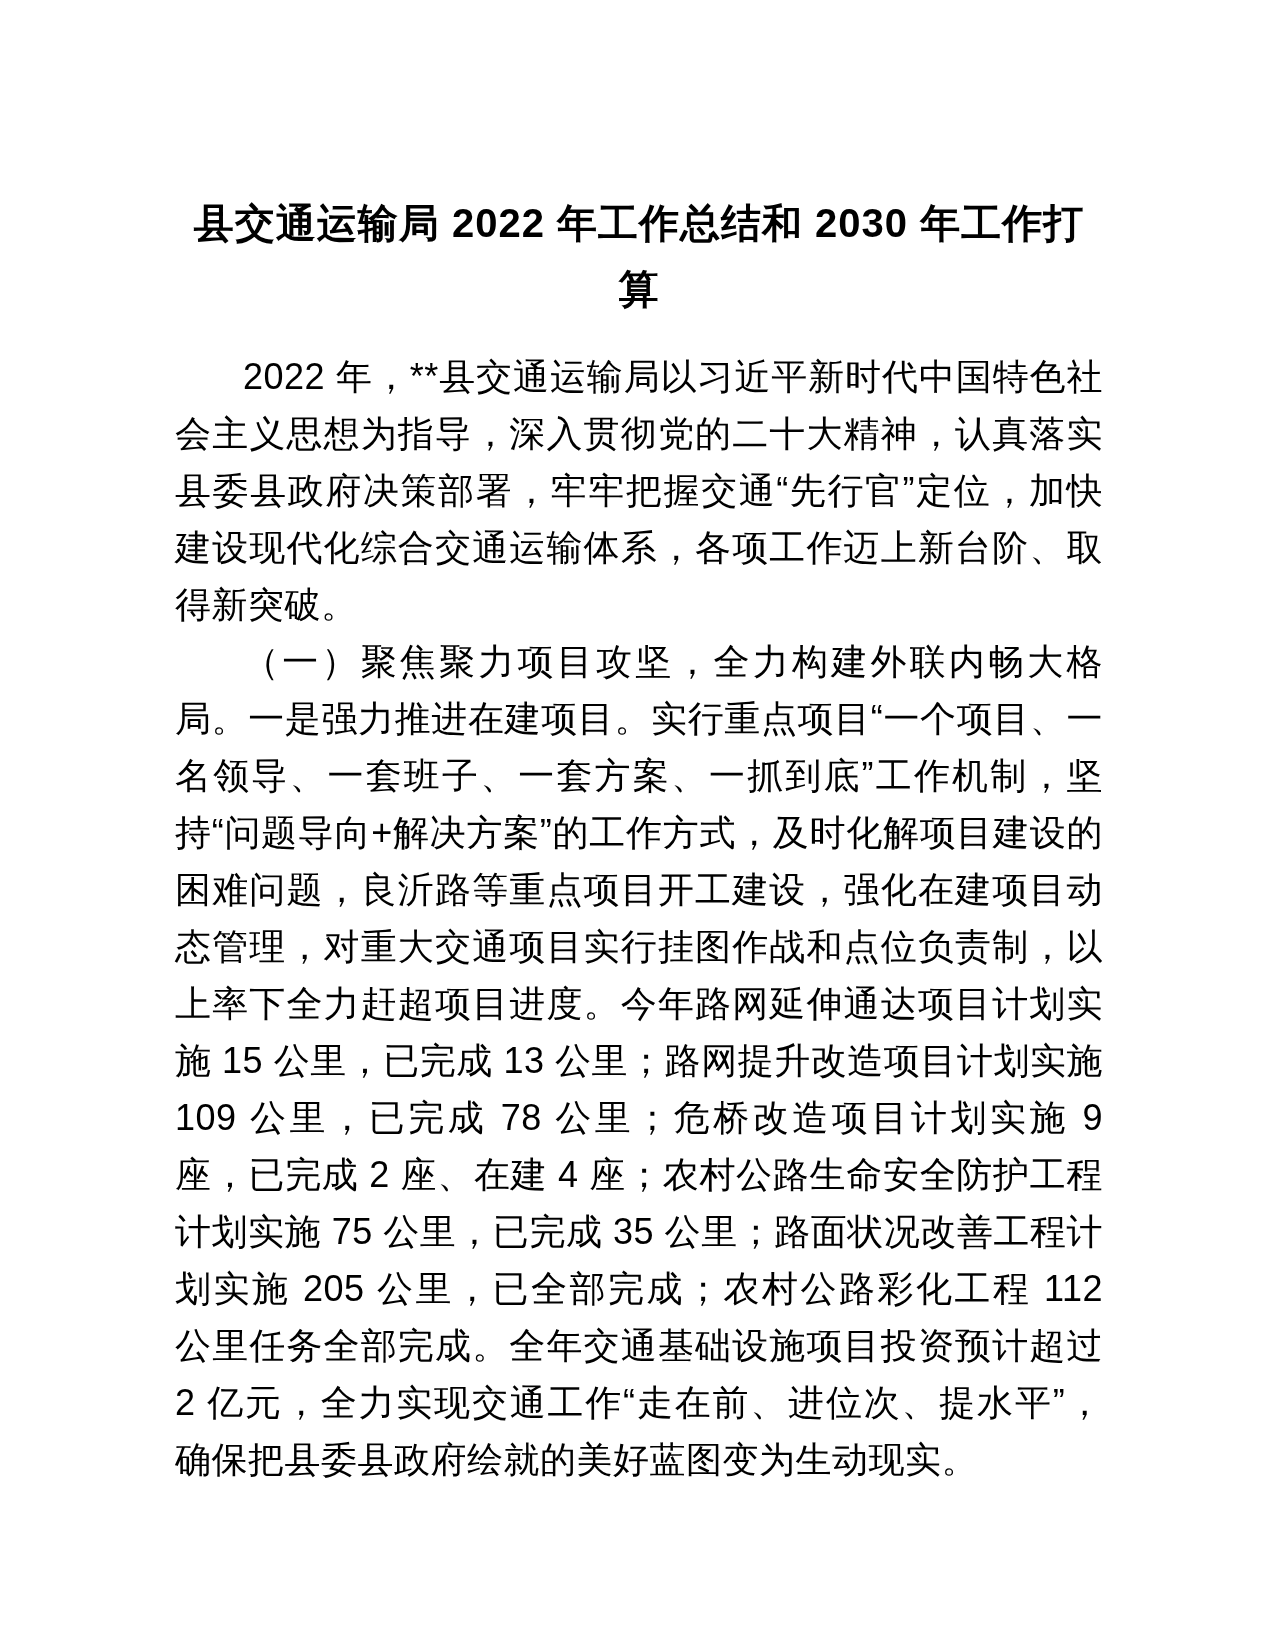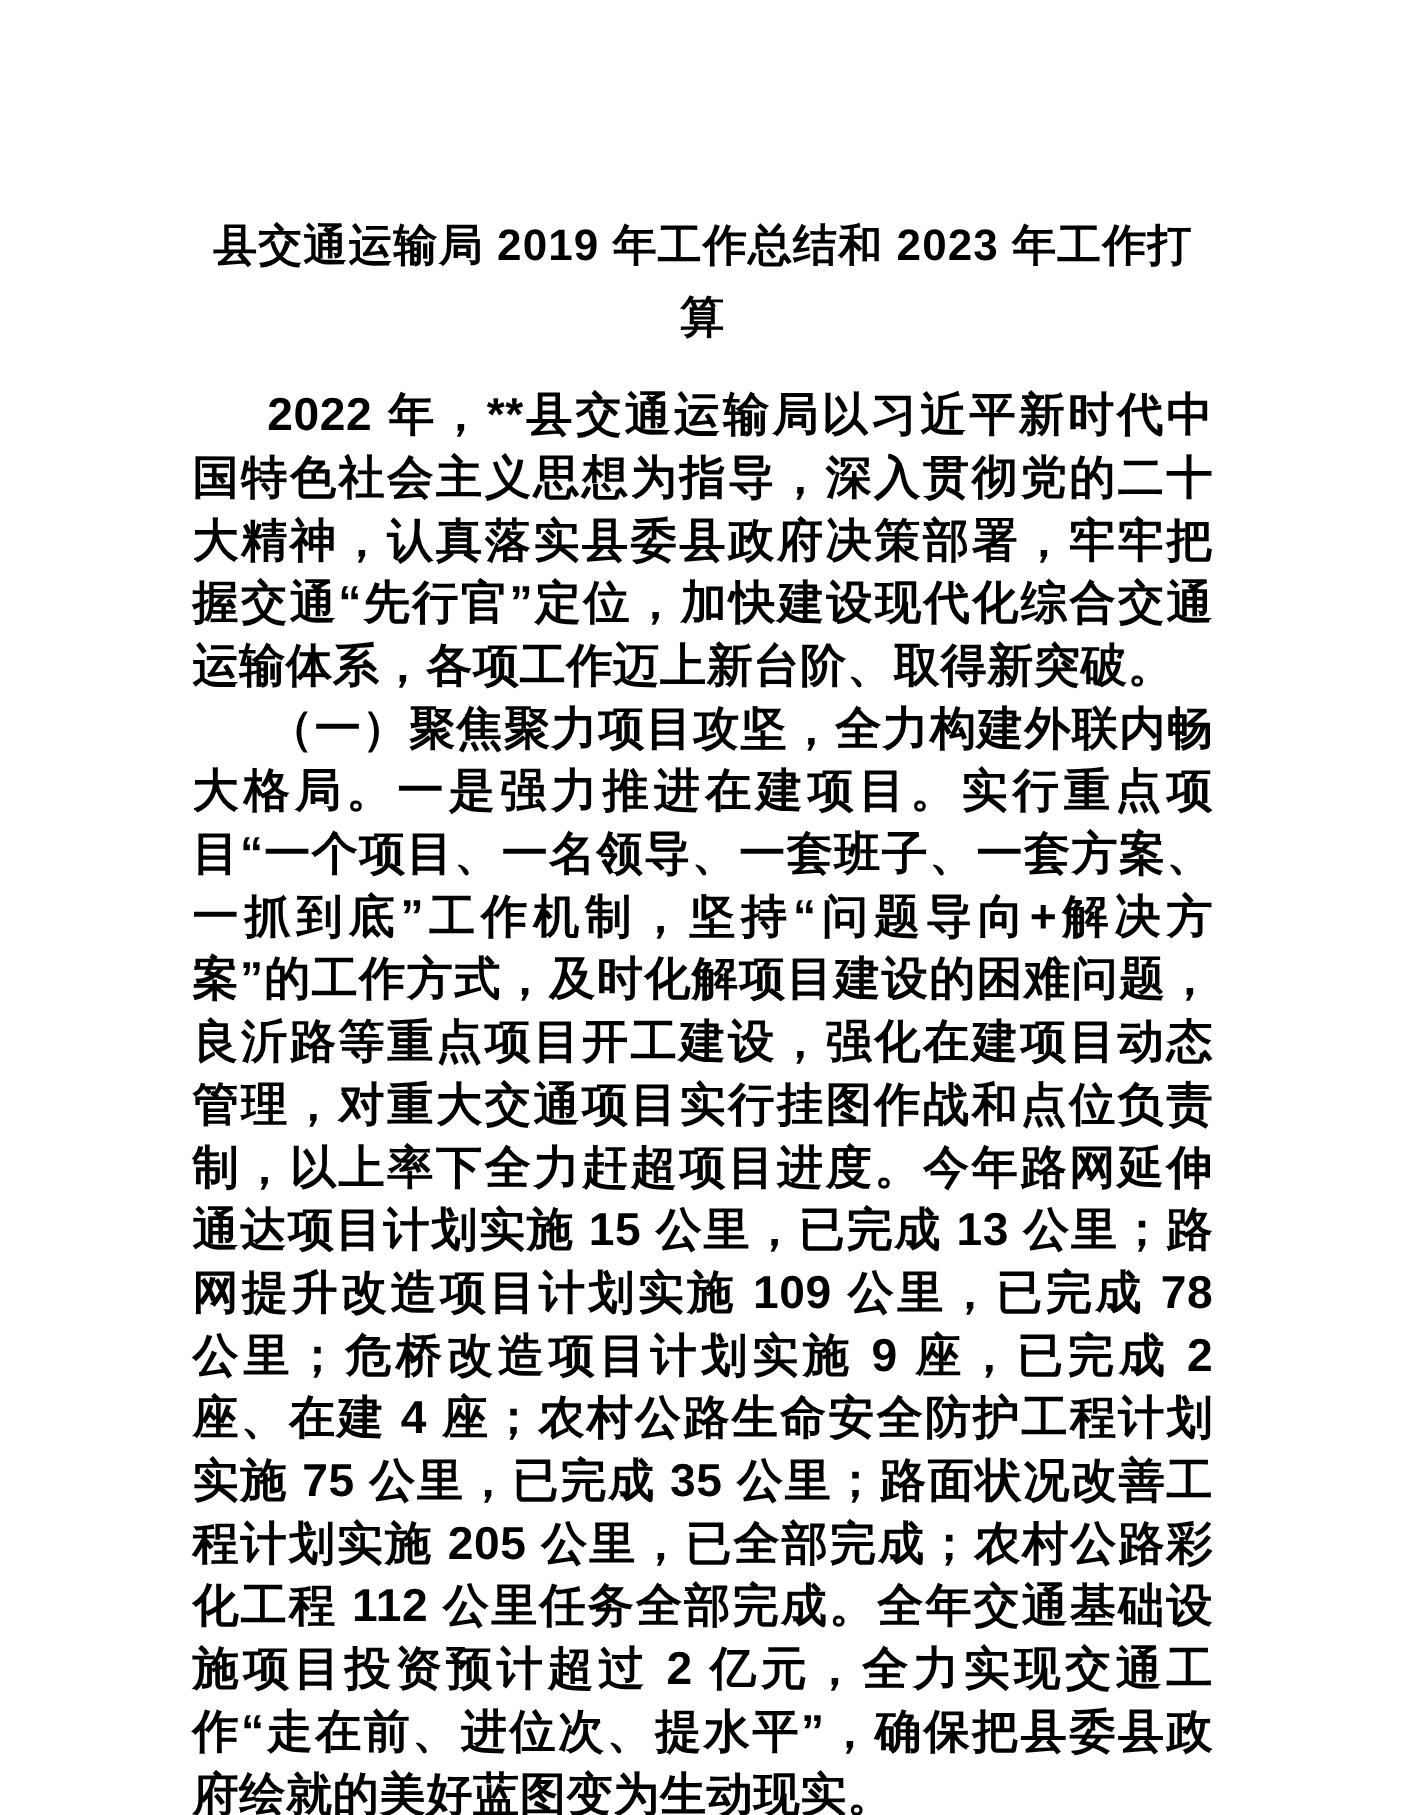--- a/index.html
+++ b/index.html
@@ -23,40 +23,39 @@
   }
   .doc-title {
     font-size: 40px;
     line-height: 66px;
     font-weight: 600;
     text-align: center;
     margin: 0 0 26px 0;
     letter-spacing: 1px;
   }
   .para {
-    font-size: 42px;
+    font-size: 36px;
     line-height: 57px;
     text-align: justify;
     text-justify: inter-ideograph;
     text-indent: 68px;
     margin: 0;
     letter-spacing: 0.5px;
     word-break: break-all;
-    font-weight: bold;
   }
   .para.heading {
     margin-top: 15px;
     margin-bottom: 20px;
   }
 </style>
 </head>
 <body>
 
 <div class="page">
   <div class="content">
-    <h1 class="doc-title">县交通运输局 2019 年工作总结和 2023 年工作打算</h1>
+    <h1 class="doc-title">县交通运输局 2022 年工作总结和 2030 年工作打算</h1>
 
     <p class="para">2022 年，**县交通运输局以习近平新时代中国特色社会主义思想为指导，深入贯彻党的二十大精神，认真落实县委县政府决策部署，牢牢把握交通“先行官”定位，加快建设现代化综合交通运输体系，各项工作迈上新台阶、取得新突破。</p>
 
 
     <p class="para">（一）聚焦聚力项目攻坚，全力构建外联内畅大格局。一是强力推进在建项目。实行重点项目“一个项目、一名领导、一套班子、一套方案、一抓到底”工作机制，坚持“问题导向+解决方案”的工作方式，及时化解项目建设的困难问题，良沂路等重点项目开工建设，强化在建项目动态管理，对重大交通项目实行挂图作战和点位负责制，以上率下全力赶超项目进度。今年路网延伸通达项目计划实施 15 公里，已完成 13 公里；路网提升改造项目计划实施 109 公里，已完成 78 公里；危桥改造项目计划实施 9 座，已完成 2 座、在建 4 座；农村公路生命安全防护工程计划实施 75 公里，已完成 35 公里；路面状况改善工程计划实施 205 公里，已全部完成；农村公路彩化工程 112 公里任务全部完成。全年交通基础设施项目投资预计超过 2 亿元，全力实现交通工作“走在前、进位次、提水平”，确保把县委县政府绘就的美好蓝图变为生动现实。</p>
   </div>
 </div>
 
 </body></html>

